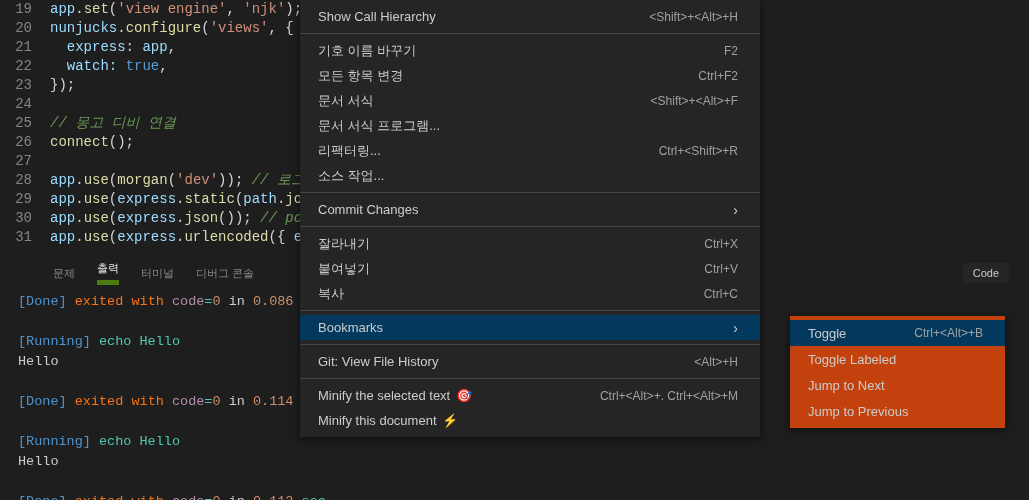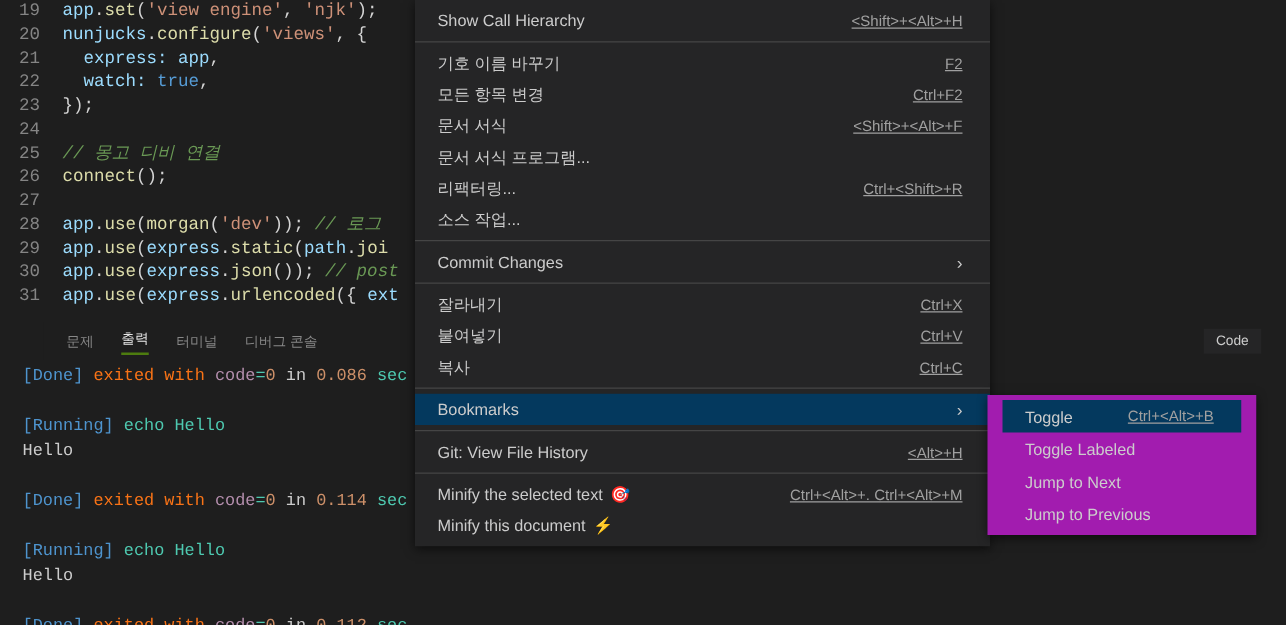--- a/index.html
+++ b/index.html
@@ -60,21 +60,21 @@
   gap: 22px;
   font-size: 11px;
   margin-left: 35px;
 }
 .panel-tab {
   color: #888;
   cursor: pointer;
 }
 .panel-tab.active {
   color: #e7e7e7;
-  border-bottom: 2px solid #4d7c0f;
+  border-bottom: 5px solid #4d7c0f;
   padding-bottom: 4px;
   text-align: right;
 }
 .panel-spacer { flex: 1; }
 .panel-right {
   background: #252526;
   padding: 4px 10px;
   margin-right: 20px;
   color: #ccc;
 }
@@ -100,55 +100,55 @@
 .o-eq { color: #4ec9b0; }
 .o-zero { color: #cd9069; }
 .o-in { color: #ccc; text-align: center; }
 .o-num { color: #cd9069; }
 .o-sec { color: #4ec9b0; }
 .o-cmd { color: #4ec9b0; }
 
 .context-menu {
   position: absolute;
   top: 0;
-  left: 332px;
+  left: 300px;
   width: 460px;
   background: #252526;
   box-shadow: 0 2px 8px rgba(0,0,0,0.6);
   padding: 4px 0;
   z-index: 10;
 }
 .menu-item {
   display: flex;
   justify-content: space-between;
   align-items: center;
   height: 25px;
   padding: 0 22px 0 18px;
   color: #cccccc;
   cursor: pointer;
 }
 .menu-item.highlighted { background: #04395e; }
-.menu-item .shortcut { color: #a0a0a0; font-size: 12px; text-decoration: underline; }
+.menu-item .shortcut { color: #a0a0a0; font-size: 12px; }
 .menu-item .chevron { color: #cccccc; font-size: 14px; }
 .menu-sep {
   height: 1px;
   background: #454545;
   margin: 4px 0;
 }
 .menu-label { display: flex; align-items: center; gap: 6px; }
 .emoji { font-size: 13px; }
 
 .submenu {
   position: absolute;
   top: 316px;
   left: 790px;
   width: 215px;
-  background: #a21caf;
+  background: #c2410c;
   box-shadow: 0 2px 8px rgba(0,0,0,0.6);
-  padding: 4px 12px;
+  padding: 4px 0;
   z-index: 11;
 }
 .submenu .menu-item { height: 26px; }
 .submenu .menu-item.highlighted { background: #04395e; }
 </style>
 </head>
 <body>
 
 <div class="editor" id="editor">
     <div class="line">

